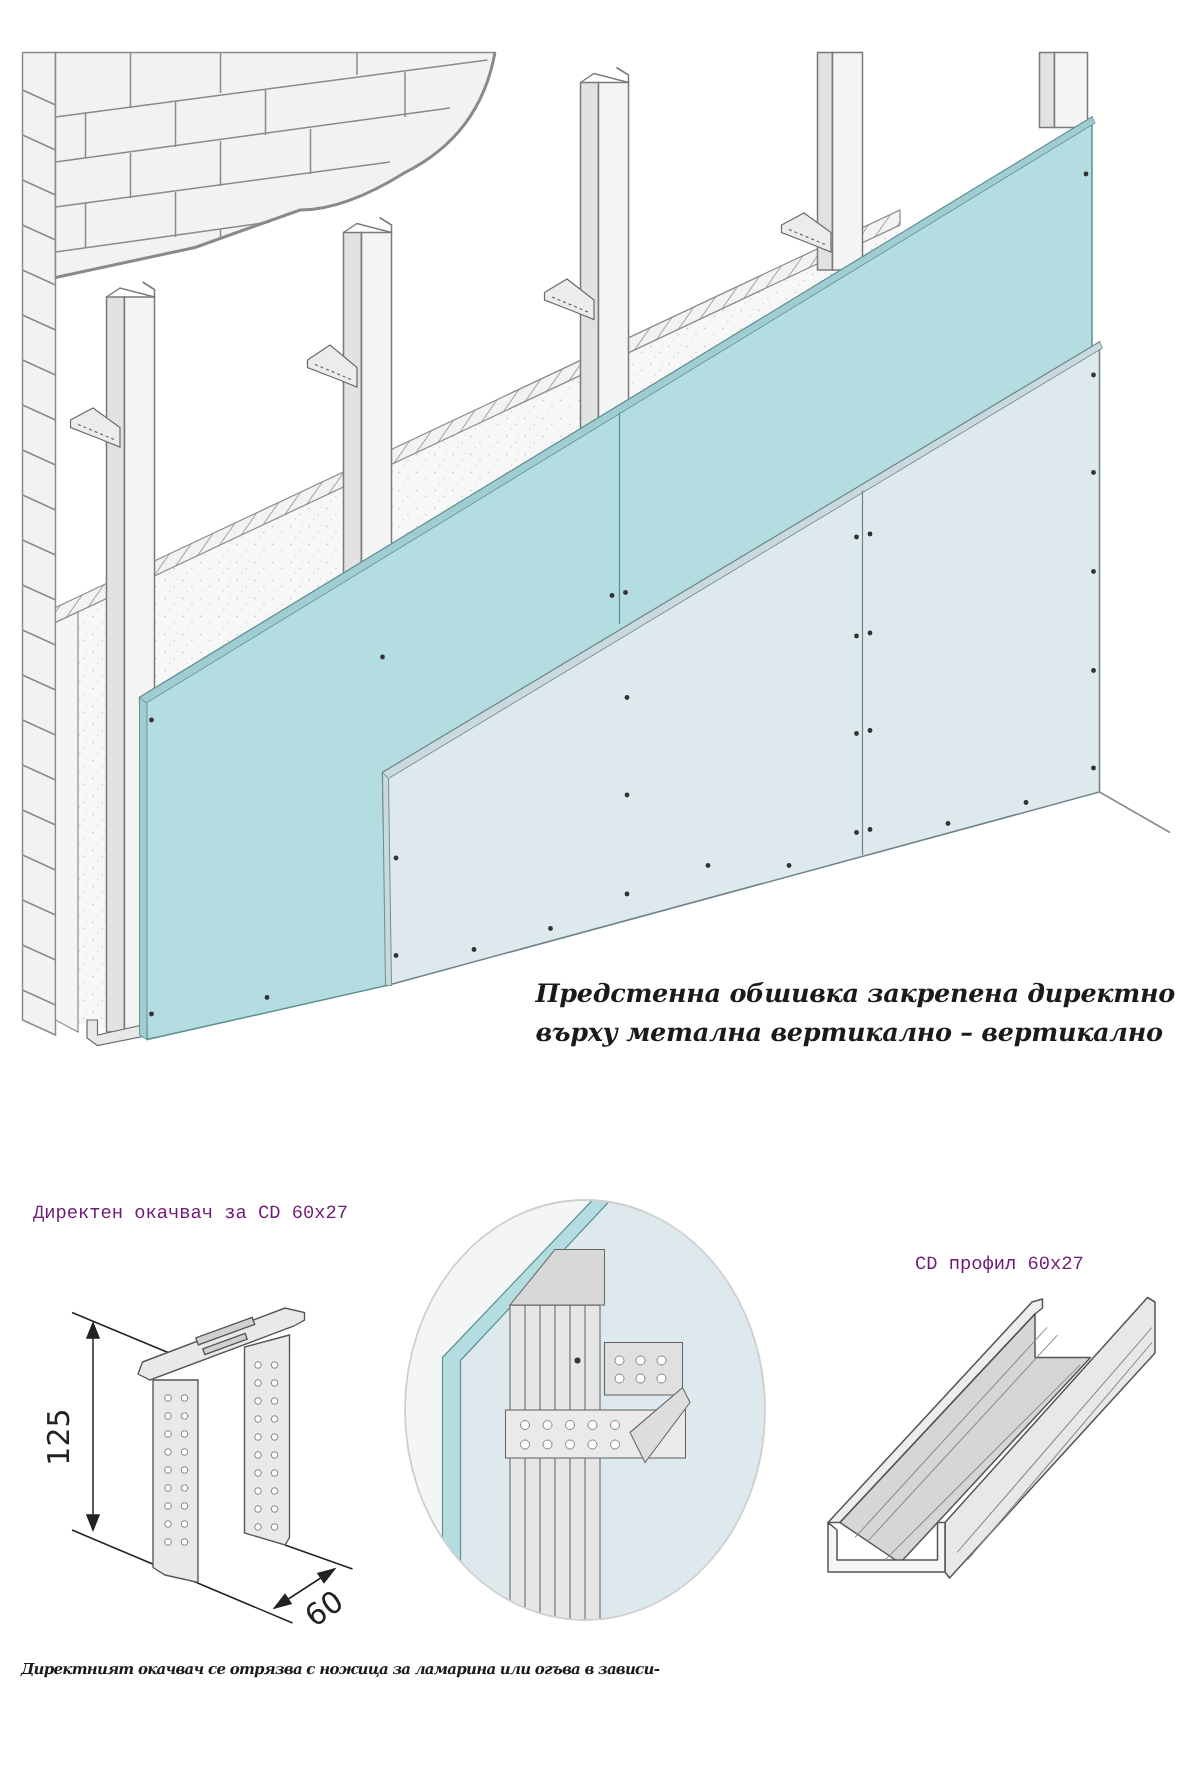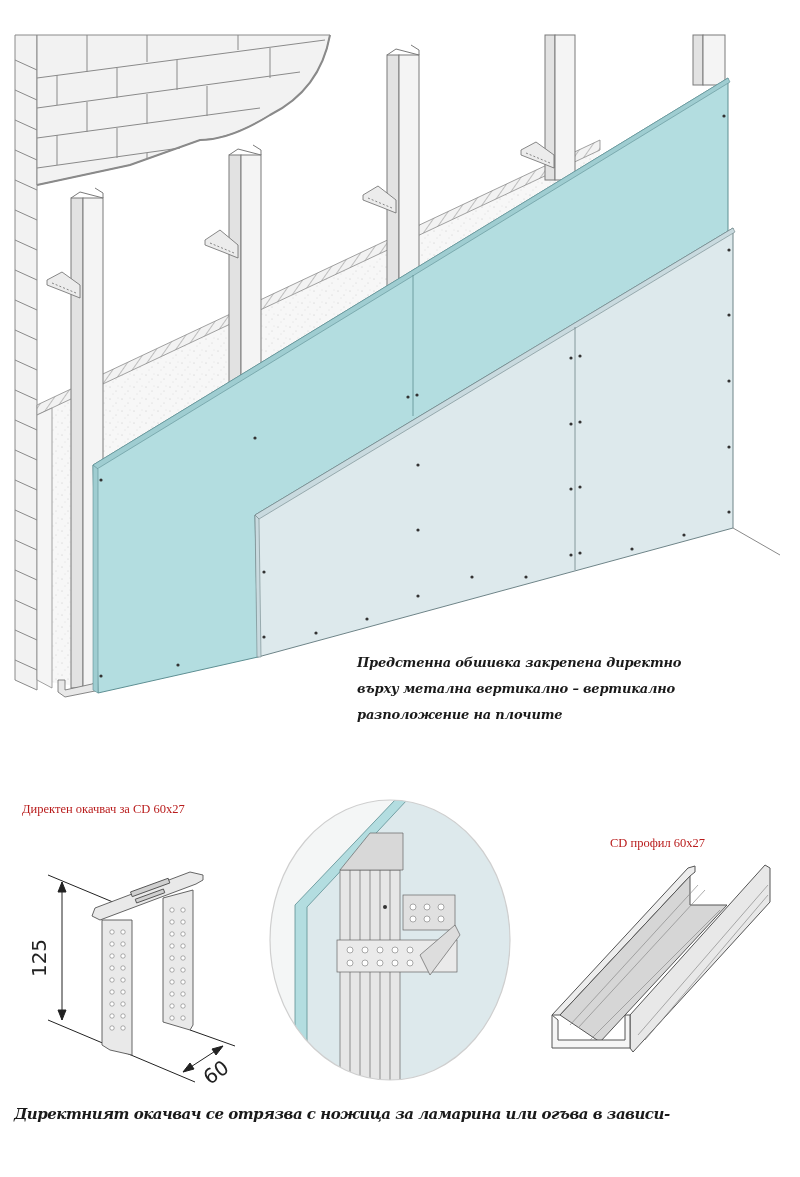--- a/index.html
+++ b/index.html
@@ -1,37 +1,37 @@
 <!DOCTYPE html>
 <html><head>
 <meta charset="utf-8">
 <style>
   html, body { margin: 0; padding: 0; background: #ffffff; }
   body { width: 800px; height: 1177px; position: relative; overflow: hidden; font-family: "DejaVu Serif", serif; }
   .main-illustration { position: absolute; left: 0; top: 0; width: 800px; height: 760px; }
   .caption-main {
     position: absolute; left: 357px; top: 650px; width: 440px;
     font-family: "DejaVu Serif", serif; font-style: italic; font-weight: bold;
-    font-size: 13px; line-height: 26px; color: #1a1a1a; letter-spacing: -0.2px;
+    font-size: 17px; line-height: 26px; color: #1a1a1a; letter-spacing: -0.2px;
   }
   .caption-main span { display: block; white-space: nowrap; }
   .label-red {
-    position: absolute; font-family: Liberation Serif, serif; font-size: 12.5px;
-    color: #b91c1c; white-space: nowrap;
+    position: absolute; font-family: Liberation Mono, monospace; font-size: 12.5px;
+    color: #701a75; white-space: nowrap;
   }
   .label-hanger { left: 22px; top: 802px; }
   .label-profile { left: 610px; top: 802px; margin-top: 34px; }
   .detail-svg { position: absolute; }
   .hanger-svg { left: 20px; top: 850px; width: 250px; height: 240px; }
   .circle-svg { left: 265px; top: 795px; width: 250px; height: 290px; }
   .profile-svg { left: 530px; top: 830px; width: 270px; height: 240px; }
   .caption-bottom {
     position: absolute; left: 14px; top: 1100px; width: 780px;
     font-family: "DejaVu Serif", serif; font-style: italic; font-weight: bold;
-    font-size: 15px; line-height: 28px; color: #1a1a1a; letter-spacing: -0.5px;
+    font-size: 10px; line-height: 28px; color: #1a1a1a; letter-spacing: -0.5px;
   }
   .caption-bottom span { display: block; white-space: nowrap; }
 </style>
 </head>
 <body>
 
 <svg class="main-illustration" viewBox="0 0 800 760" xmlns="http://www.w3.org/2000/svg">
   <defs>
     <pattern id="speckle" width="12" height="12" patternUnits="userSpaceOnUse">
       <rect width="12" height="12" fill="#f7f7f7"></rect>
@@ -196,21 +196,20 @@
     <circle cx="571" cy="555" r="1.6"></circle>
       <circle cx="580" cy="553" r="1.6"></circle>
     <circle cx="632" cy="549" r="1.6"></circle>
       <circle cx="684" cy="535" r="1.6"></circle>
   </g>
 </svg>
 
 <div class="caption-main">
   <span>Предстенна обшивка закрепена директно</span>
   <span>върху метална вертикално – вертикално</span>
-  <span>разположение на плочите</span>
 </div>
 
 <div class="label-red label-hanger">Директен окачвач за CD 60x27</div>
 <div class="label-red label-profile">CD профил 60x27</div>
 
 <svg class="detail-svg hanger-svg" viewBox="0 0 250 240" xmlns="http://www.w3.org/2000/svg">
   <g stroke="#222" stroke-width="1" fill="none">
     <line x1="28" y1="25" x2="100" y2="55"></line>
     <line x1="28" y1="170" x2="175" y2="232"></line>
     <line x1="42" y1="32" x2="42" y2="170"></line>

